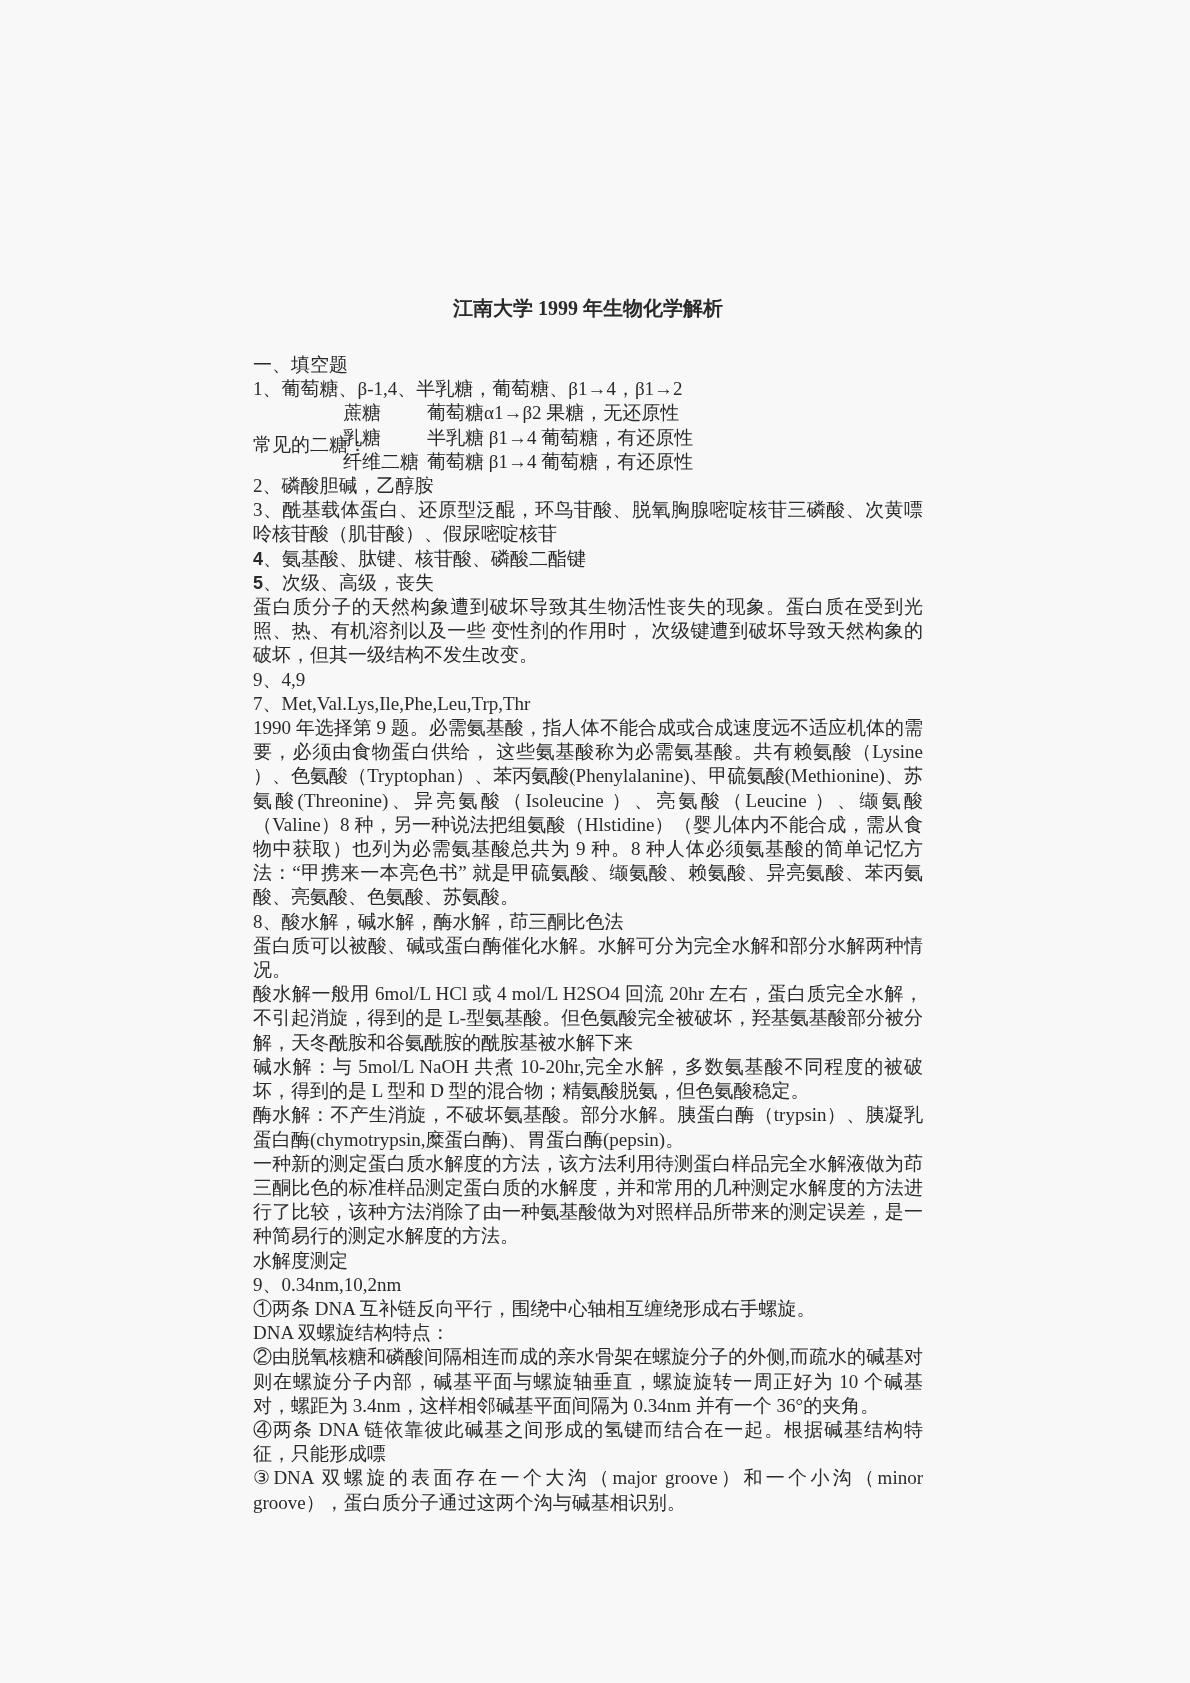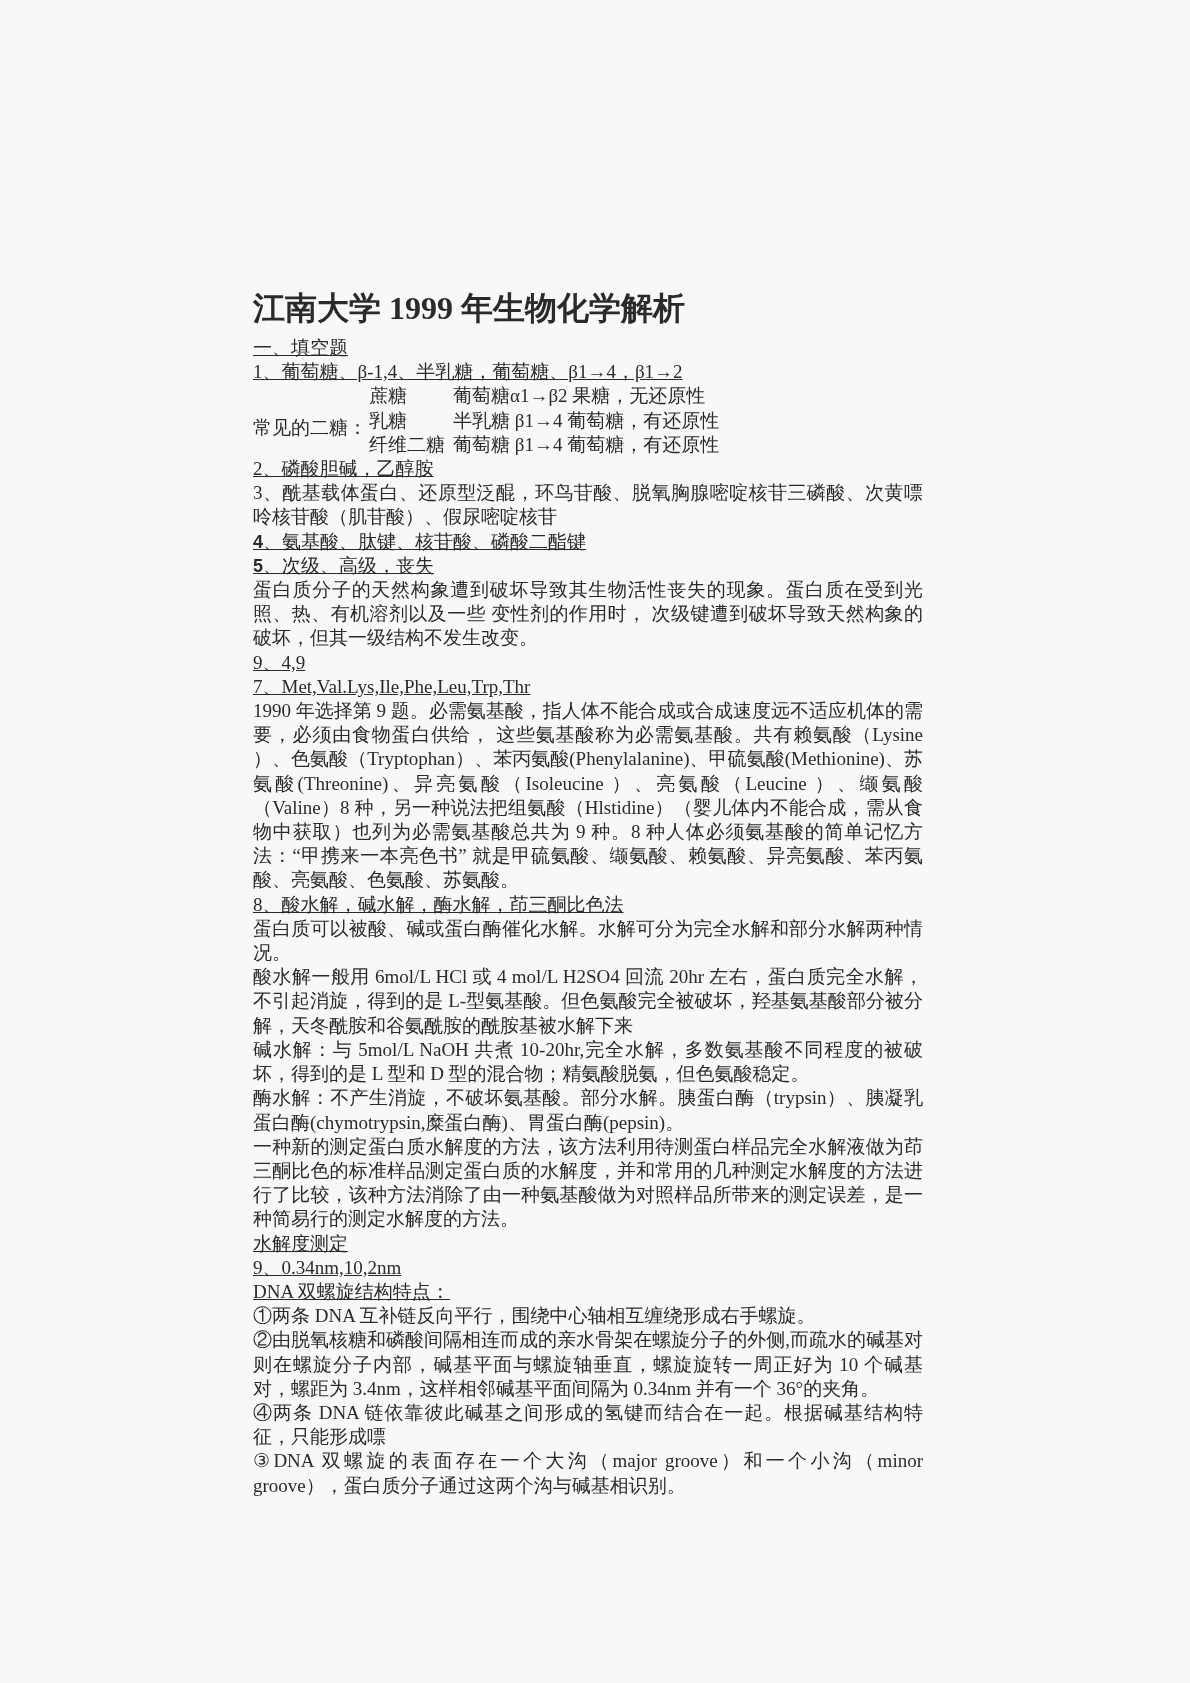--- a/index.html
+++ b/index.html
@@ -15,54 +15,53 @@
     position: relative;
     overflow: hidden;
   }
   .doc-page {
     position: absolute;
     left: 253px;
     top: 292px;
     width: 670px;
   }
   .doc-title {
-    font-size: 32px;
+    font-size: 20px;
     font-weight: bold;
-    text-align: left;
+    text-align: center;
     line-height: 32px;
-    margin: 0 0 12px 0;
+    margin: 0 0 29px 0;
     white-space: nowrap;
   }
   .doc-body .block {
     font-size: 19px;
     line-height: 24.2px;
     text-align: justify;
     text-justify: inter-ideograph;
     margin: 0;
   }
   .doc-body .text-line {
     text-align: left;
-    text-decoration: underline;
   }
   .bold-prefix {
     font-weight: 700;
     font-family: "Liberation Sans", sans-serif;
     font-size: 18px;
   }
   .sugar-block {
     position: relative;
   }
   .sugar-label {
     position: absolute;
     left: 0;
     top: 0;
     margin-top: 32px;
   }
   .sugar-rows {
-    margin-left: 116px;
+    margin-left: 90px;
   }
   .sugar-row { text-align: left; }
   .sugar-name {
     display: inline-block;
     min-width: 84px;
   }
 </style>
 </head>
 <body>
 
@@ -88,19 +87,19 @@
       <div class="block text-line"><span class="line-text">7、Met,Val.Lys,Ile,Phe,Leu,Trp,Thr</span></div>
       <div class="block text-para"><span class="line-text">1990 年选择第 9 题。必需氨基酸，指人体不能合成或合成速度远不适应机体的需要，必须由食物蛋白供给， 这些氨基酸称为必需氨基酸。共有赖氨酸（Lysine ）、色氨酸（Tryptophan）、苯丙氨酸(Phenylalanine)、甲硫氨酸(Methionine)、苏氨酸(Threonine)、异亮氨酸（Isoleucine ）、亮氨酸（Leucine ）、缬氨酸（Valine）8 种，另一种说法把组氨酸（Hlstidine）（婴儿体内不能合成，需从食物中获取）也列为必需氨基酸总共为 9 种。8 种人体必须氨基酸的简单记忆方法：“甲携来一本亮色书” 就是甲硫氨酸、缬氨酸、赖氨酸、异亮氨酸、苯丙氨酸、亮氨酸、色氨酸、苏氨酸。</span></div>
       <div class="block text-line"><span class="line-text">8、酸水解，碱水解，酶水解，茚三酮比色法</span></div>
       <div class="block text-para"><span class="line-text">蛋白质可以被酸、碱或蛋白酶催化水解。水解可分为完全水解和部分水解两种情况。</span></div>
       <div class="block text-para"><span class="line-text">酸水解一般用 6mol/L HCl 或 4 mol/L H2SO4 回流 20hr 左右，蛋白质完全水解，不引起消旋，得到的是 L-型氨基酸。但色氨酸完全被破坏，羟基氨基酸部分被分解，天冬酰胺和谷氨酰胺的酰胺基被水解下来</span></div>
       <div class="block text-para"><span class="line-text">碱水解：与 5mol/L NaOH 共煮 10-20hr,完全水解，多数氨基酸不同程度的被破坏，得到的是 L 型和 D 型的混合物；精氨酸脱氨，但色氨酸稳定。</span></div>
       <div class="block text-para"><span class="line-text">酶水解：不产生消旋，不破坏氨基酸。部分水解。胰蛋白酶（trypsin）、胰凝乳蛋白酶(chymotrypsin,糜蛋白酶)、胃蛋白酶(pepsin)。</span></div>
       <div class="block text-para"><span class="line-text">一种新的测定蛋白质水解度的方法，该方法利用待测蛋白样品完全水解液做为茚三酮比色的标准样品测定蛋白质的水解度，并和常用的几种测定水解度的方法进行了比较，该种方法消除了由一种氨基酸做为对照样品所带来的测定误差，是一种简易行的测定水解度的方法。</span></div>
       <div class="block text-line"><span class="line-text">水解度测定</span></div>
       <div class="block text-line"><span class="line-text">9、0.34nm,10,2nm</span></div>
+      <div class="block text-para"><span class="line-text">①两条 DNA 互补链反向平行，围绕中心轴相互缠绕形成右手螺旋。</span></div>
       <div class="block text-line"><span class="line-text">DNA 双螺旋结构特点：</span></div>
-      <div class="block text-para"><span class="line-text">①两条 DNA 互补链反向平行，围绕中心轴相互缠绕形成右手螺旋。</span></div>
       <div class="block text-para"><span class="line-text">②由脱氧核糖和磷酸间隔相连而成的亲水骨架在螺旋分子的外侧,而疏水的碱基对则在螺旋分子内部，碱基平面与螺旋轴垂直，螺旋旋转一周正好为 10 个碱基对，螺距为 3.4nm，这样相邻碱基平面间隔为 0.34nm 并有一个 36°的夹角。</span></div>
       <div class="block text-para"><span class="line-text">④两条 DNA 链依靠彼此碱基之间形成的氢键而结合在一起。根据碱基结构特征，只能形成嘌</span></div>
       <div class="block text-para"><span class="line-text">③DNA 双螺旋的表面存在一个大沟（major groove）和一个小沟（minor groove），蛋白质分子通过这两个沟与碱基相识别。</span></div>
     </div>
 </div>
 
 </body></html>

